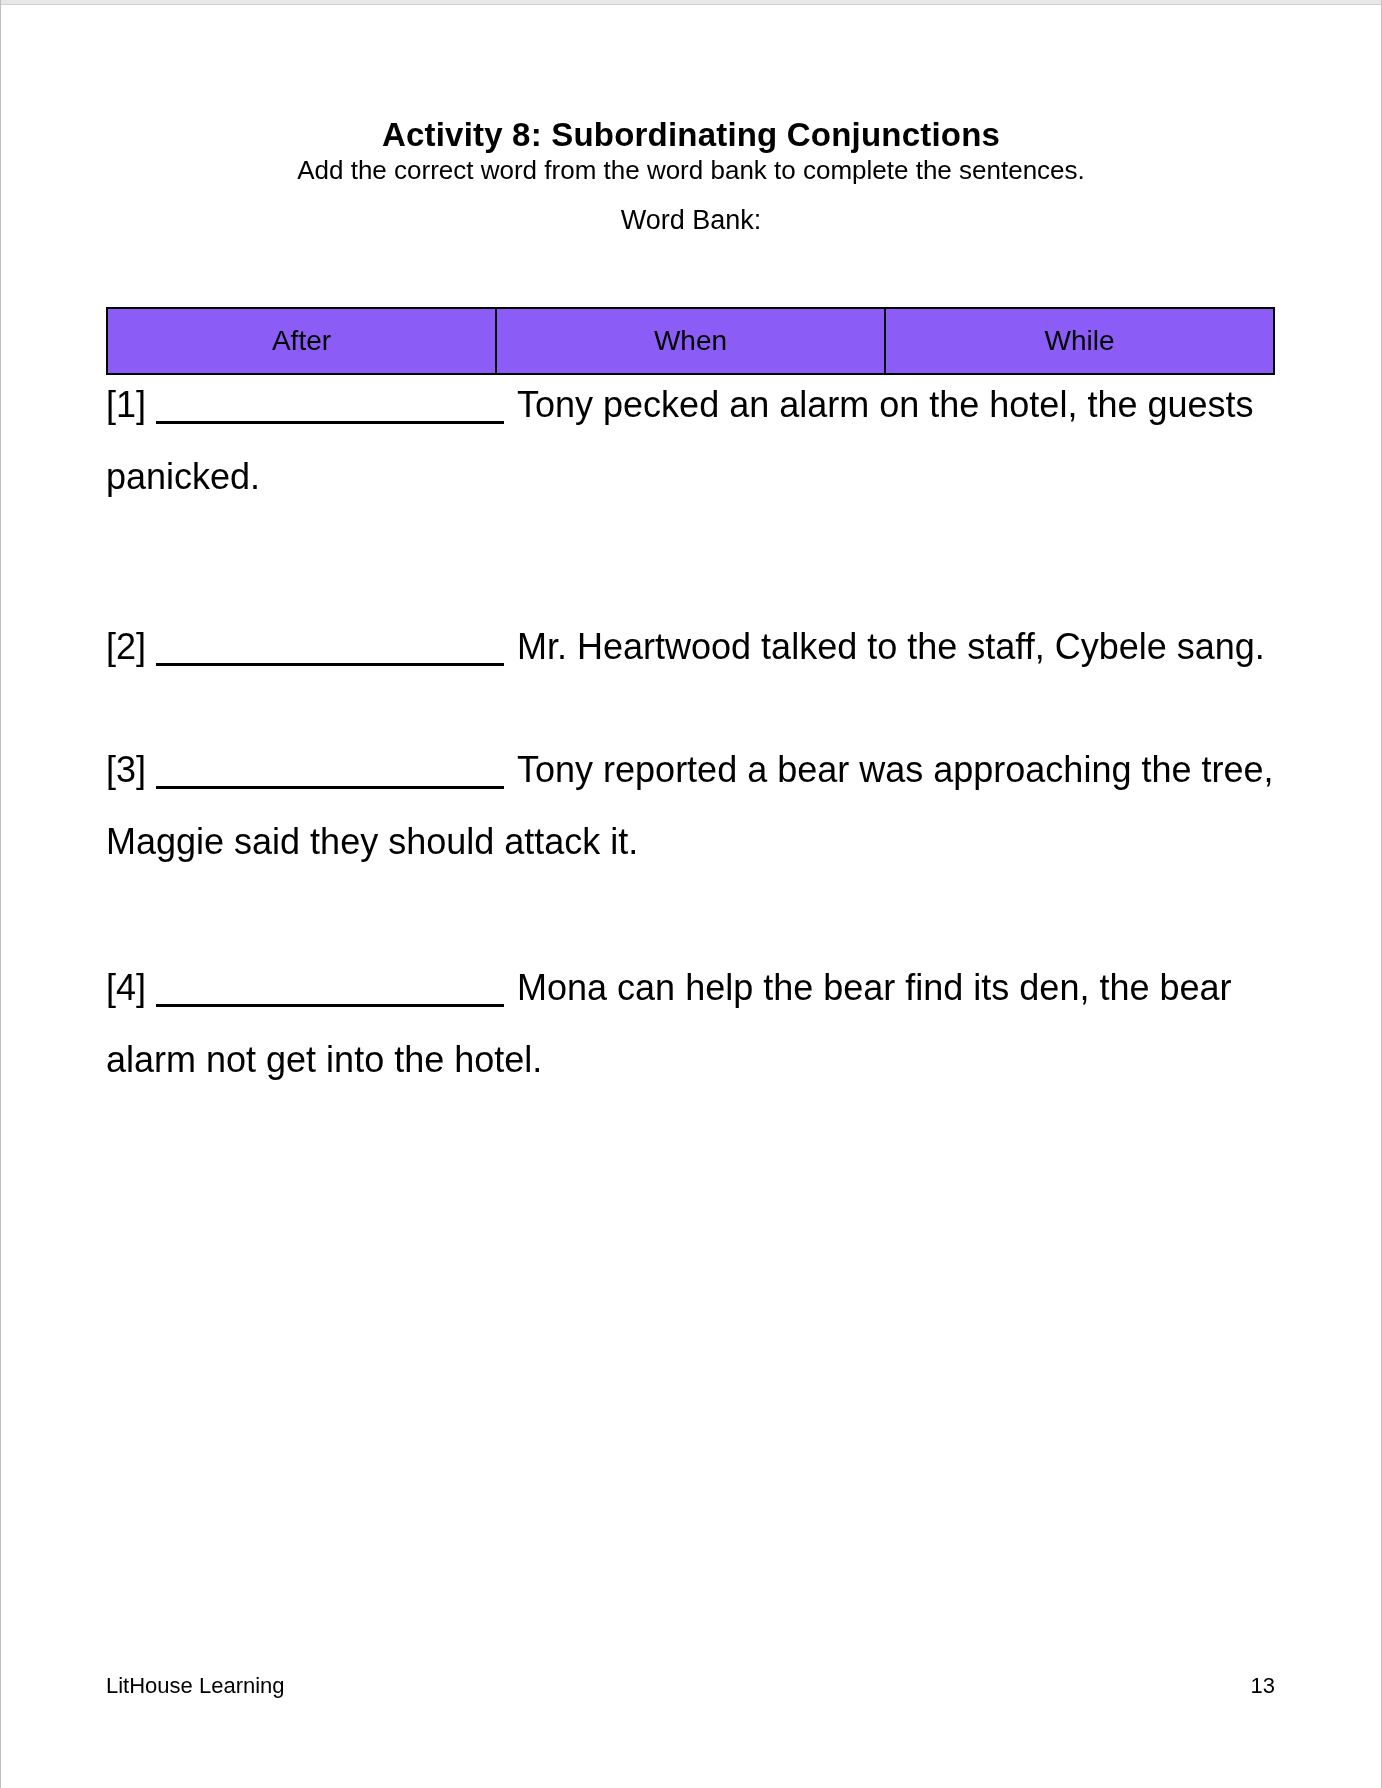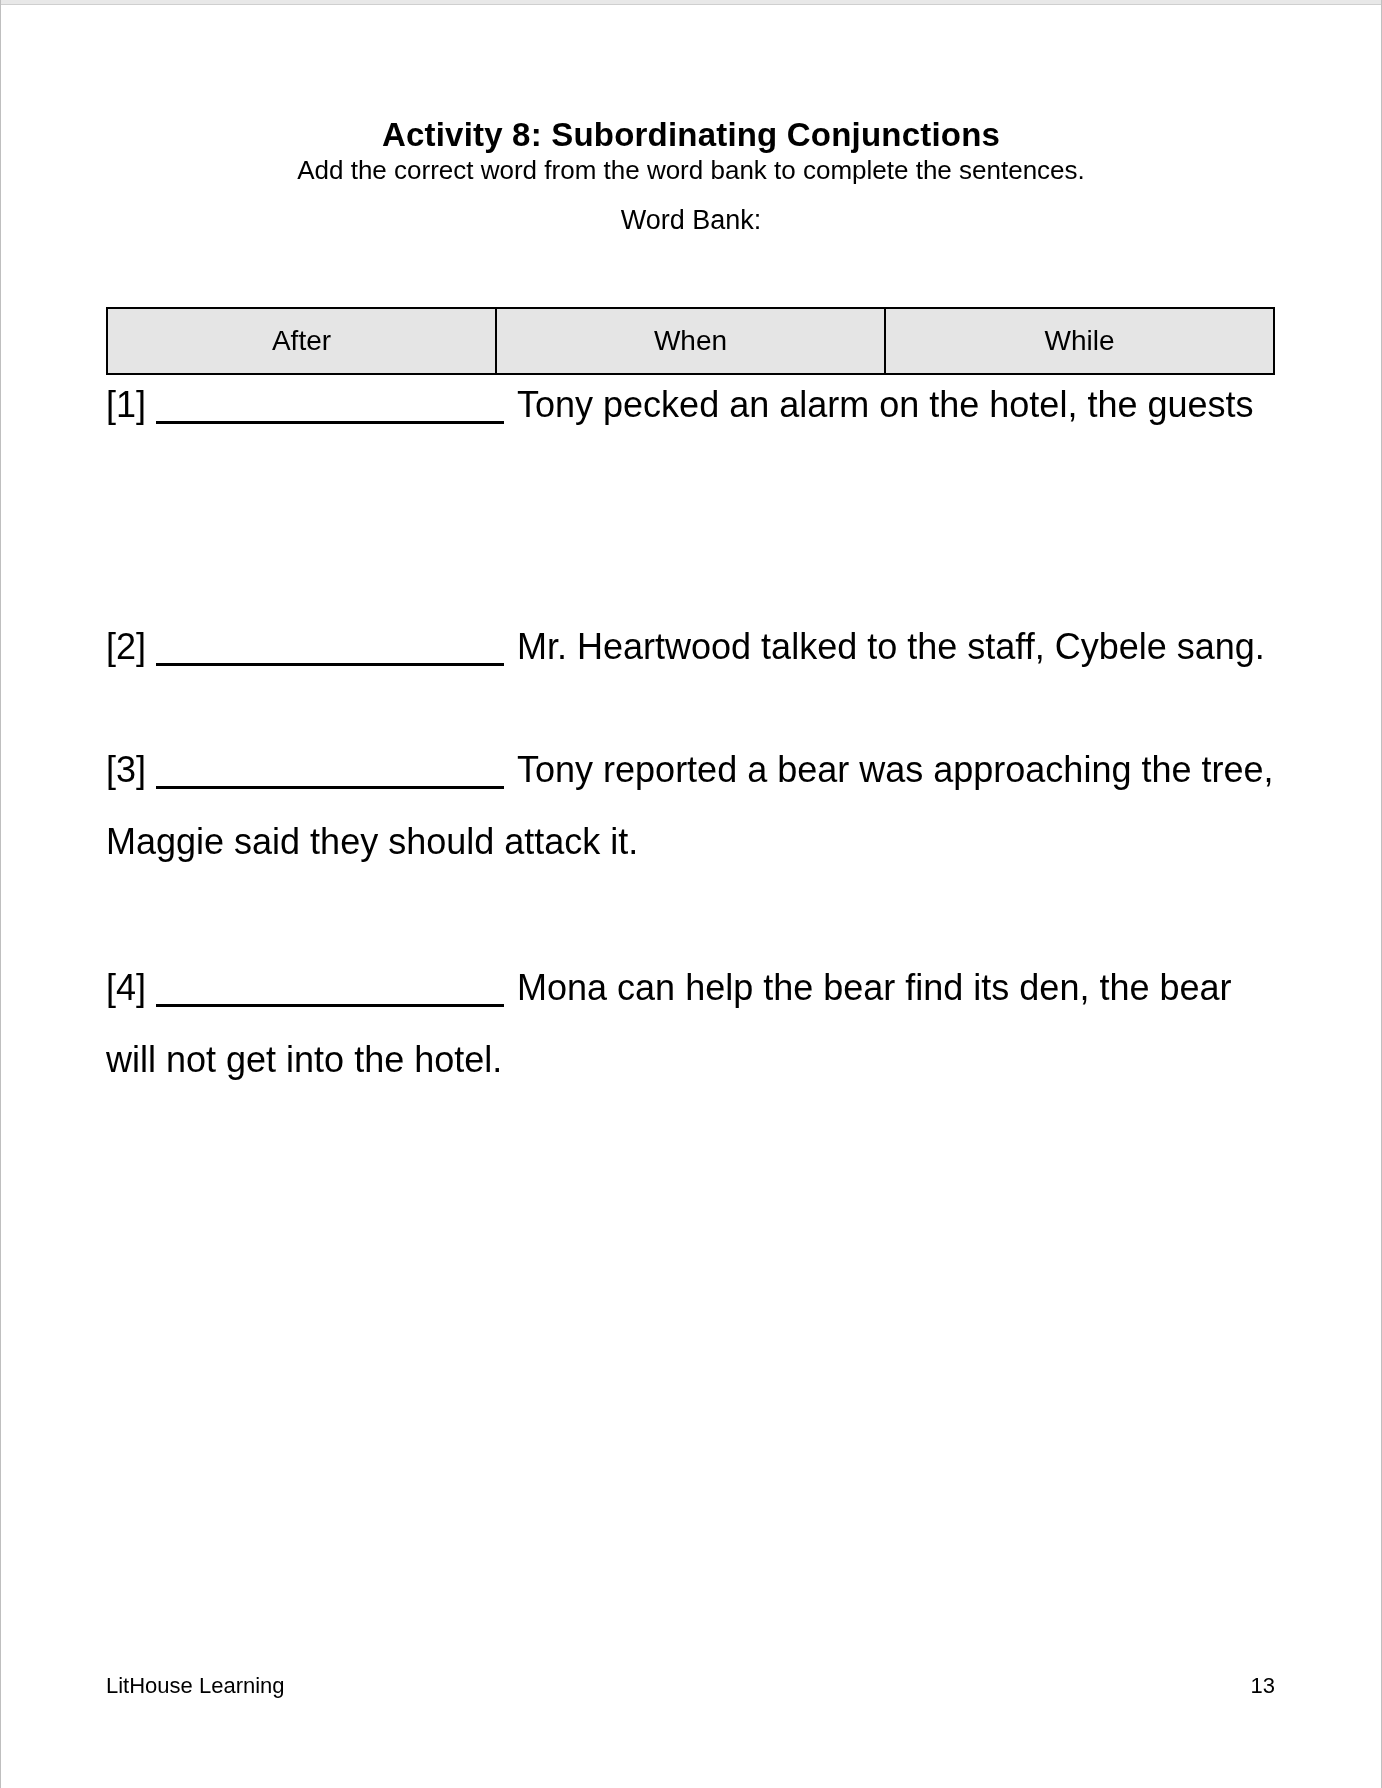--- a/index.html
+++ b/index.html
@@ -33,21 +33,21 @@
     position: absolute; top: 152px; left: 0; width: 100%;
     text-align: center; font-size: 26px; line-height: 36px;
   }
   .wordbank-label {
     position: absolute; top: 200px; left: 0; width: 100%;
     text-align: center; font-size: 27px; line-height: 40px;
   }
   .wordbank-table {
     position: absolute; top: 307px; left: 106px; width: 1169px;
     box-sizing: border-box; border: 2px solid #000000;
-    display: flex; background: #e5e5e5;
+    display: flex; background: #8b5cf6;
   }
   .wordbank-cell {
     flex: 1 1 0; height: 64px; line-height: 64px;
     text-align: center; font-size: 28px;
   }
   .wordbank-cell + .wordbank-cell { border-left: 2px solid #000000; }
 
   .q-line {
     position: absolute; left: 106px; width: 1200px;
     font-size: 36px; line-height: 44px; white-space: nowrap;
@@ -91,26 +91,27 @@
   <div class="instructions">Add the correct word from the word bank to complete the sentences.</div>
   <div class="wordbank-label">Word Bank:</div>
 
   <div class="wordbank-table">
     <div class="wordbank-cell">After</div>
     <div class="wordbank-cell">When</div>
     <div class="wordbank-cell">While</div>
   </div>
 
   <div class="q-line q1-l1"><span>[1]</span><span class="blank"></span><span>Tony pecked an alarm on the hotel, the guests</span></div>
+  <div class="q-line q1-l2">panicked.</div>
 
   <div class="q-line q2-l1"><span>[2]</span><span class="blank"></span><span>Mr. Heartwood talked to the staff, Cybele sang.</span></div>
 
   <div class="q-line q3-l1"><span>[3]</span><span class="blank"></span><span>Tony reported a bear was approaching the tree,</span></div>
   <div class="q-line q3-l2">Maggie said they should attack it.</div>
 
   <div class="q-line q4-l1"><span>[4]</span><span class="blank"></span><span>Mona can help the bear find its den, the bear</span></div>
-  <div class="q-line q4-l2">will not get into the hotel.</div>
+  <div class="q-line q4-l2">alarm not get into the hotel.</div>
 
   <div class="footer">
     <div class="footer-brand">LitHouse Learning</div>
     <div class="footer-page-number">13</div>
   </div>
 </div>
 
 </body></html>

